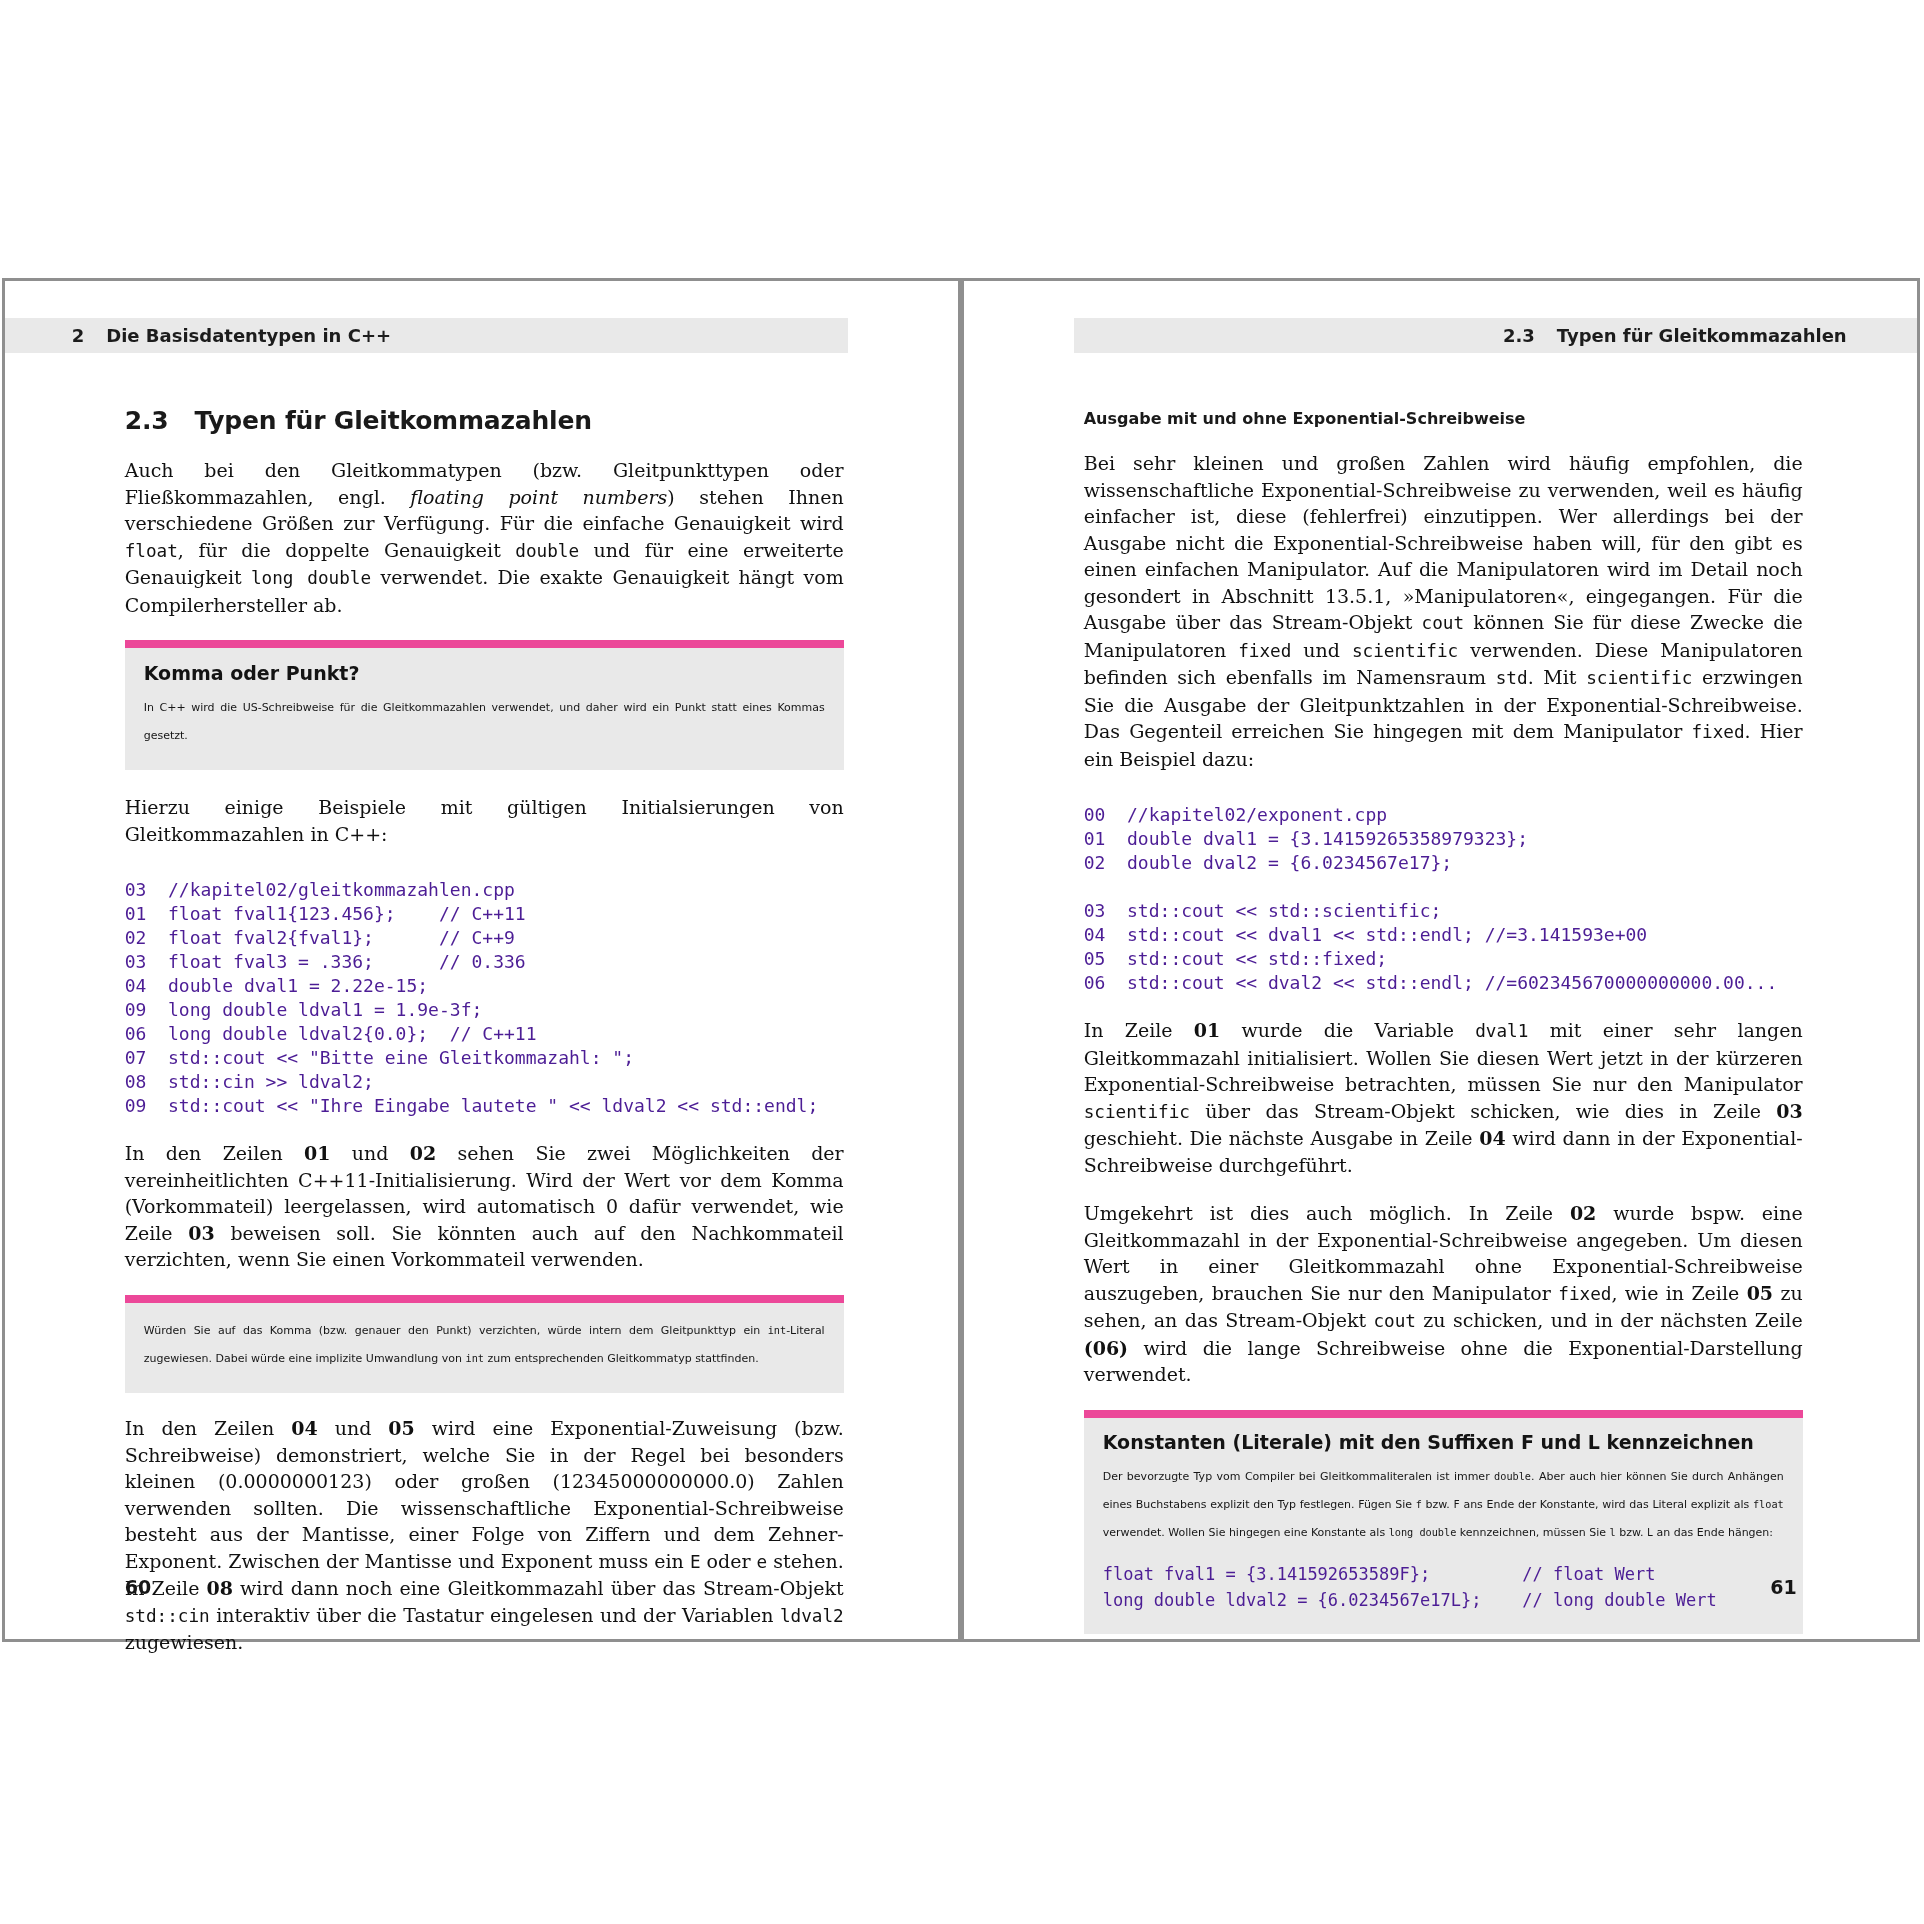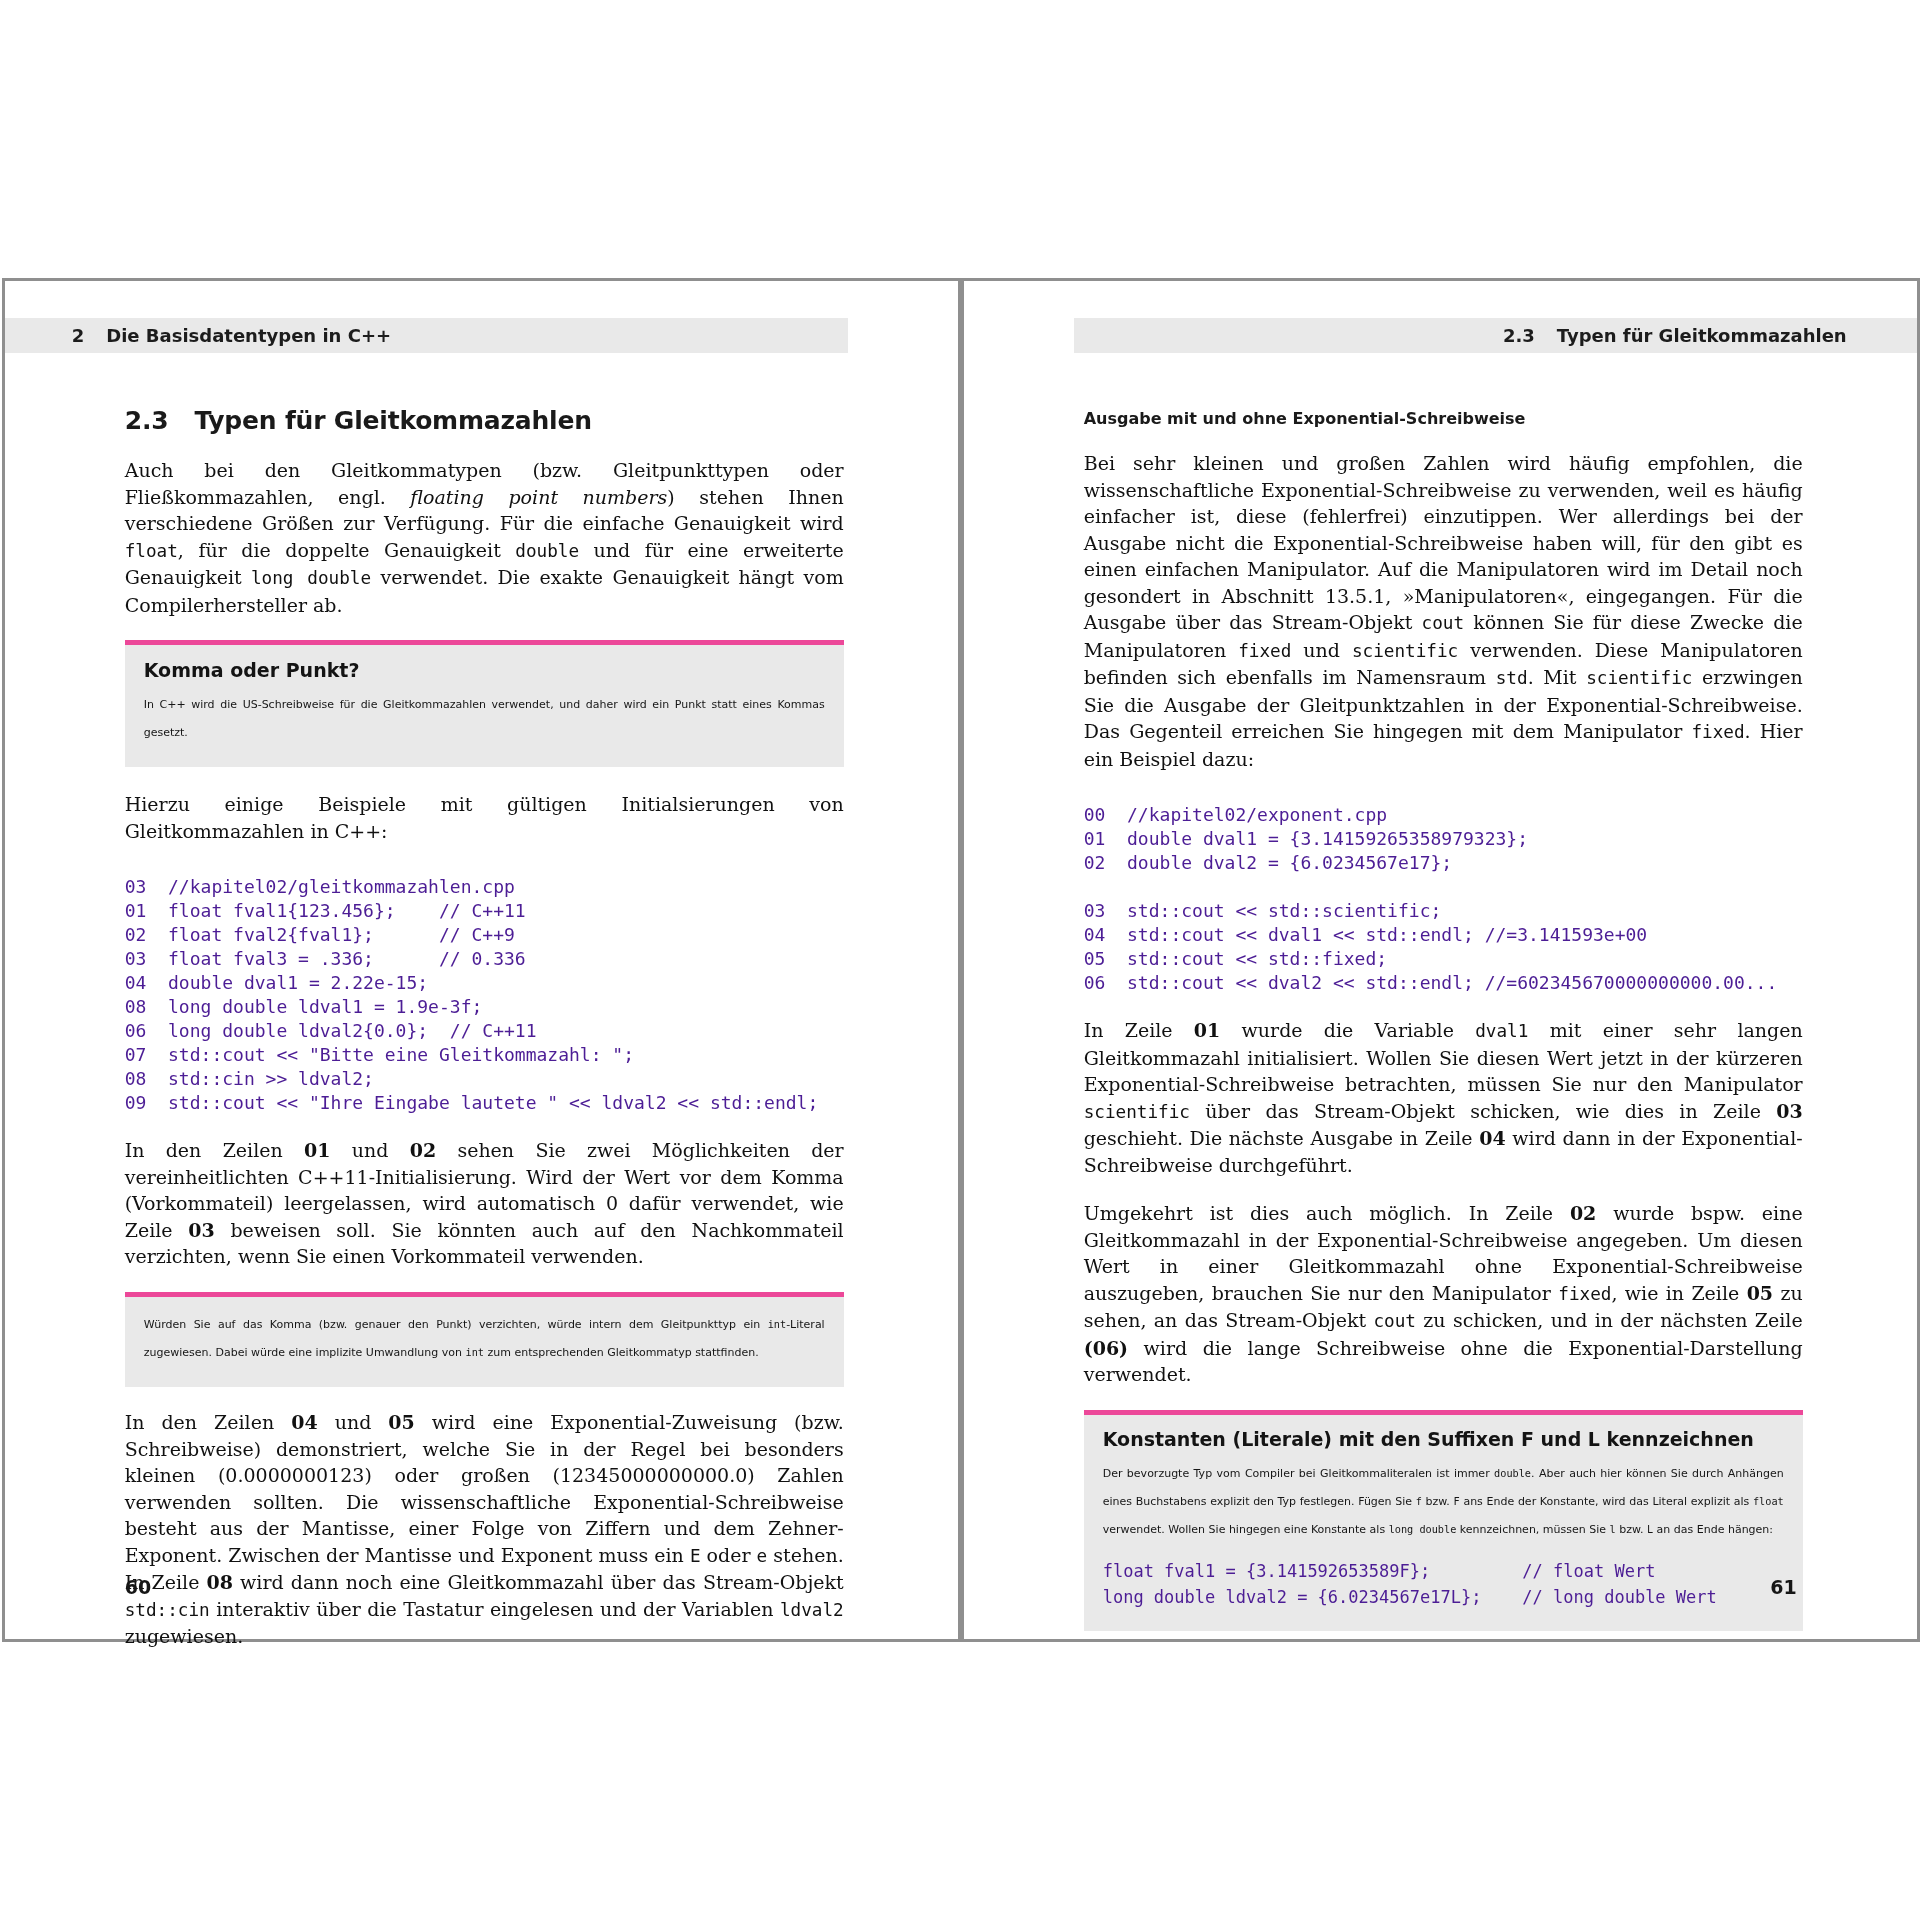--- a/index.html
+++ b/index.html
@@ -46,21 +46,21 @@
   .run-i{font-style:italic;}
   .run-c{font-family:"DejaVu Sans Mono", monospace;font-size:0.93em;}
 
   .code{
     margin:31px 0 0 0;font-family:"DejaVu Sans Mono", monospace;
     font-size:18px;line-height:24px;color:#4c1d95;
   }
   .code > div{white-space:pre;min-height:24px;}
 
   .notebox{
-    margin:22px 0 0 0;border-top:5px solid #ec4899;background:#e9e9e9;
+    margin:22px 0 0 0;border-top:8px solid #ec4899;background:#e9e9e9;
     padding:13.7px 19px 20.5px 19px;box-sizing:border-box;
   }
   .notebox h2{
     margin:0 0 10.3px 0;font-family:"DejaVu Sans", sans-serif;
     font-weight:700;font-size:19px;color:#141414;
   }
   .notebox p{
     margin:0;font-family:"DejaVu Sans", sans-serif;
     font-size:11px;line-height:28px;text-align:justify;color:#161616;
   }
@@ -98,21 +98,21 @@
       </aside>
 
       <p class="body tight"><span class="run-n">Hierzu einige Beispiele mit gültigen Initialsierungen von Gleitkommazahlen in C++:</span></p>
 
       <div class="code">
           <div>03  //kapitel02/gleitkommazahlen.cpp</div>
           <div>01  float fval1{123.456};    // C++11</div>
           <div>02  float fval2{fval1};      // C++9</div>
           <div>03  float fval3 = .336;      // 0.336</div>
           <div>04  double dval1 = 2.22e-15;</div>
-          <div>08  long double ldval1 = 1.9e-3f;</div>
+          <div>09  long double ldval1 = 1.9e-3f;</div>
           <div>06  long double ldval2{0.0};  // C++11</div>
           <div>07  std::cout &lt;&lt; "Bitte eine Gleitkommazahl: ";</div>
           <div>08  std::cin &gt;&gt; ldval2;</div>
           <div>09  std::cout &lt;&lt; "Ihre Eingabe lautete " &lt;&lt; ldval2 &lt;&lt; std::endl;</div>
         </div>
 
       <p class="body"><span class="run-n">In den Zeilen </span><span class="run-b">01</span><span class="run-n"> und </span><span class="run-b">02</span><span class="run-n"> sehen Sie zwei Möglichkeiten der vereinheitlichten C++11-Initialisierung. Wird der Wert vor dem Komma (Vorkommateil) leergelassen, wird automatisch 0 dafür verwendet, wie Zeile </span><span class="run-b">03</span><span class="run-n"> beweisen soll. Sie könnten auch auf den Nachkommateil verzichten, wenn Sie einen Vorkommateil verwenden.</span></p>
 
       <aside class="notebox">
         <p><span class="run-n">Würden Sie auf das Komma (bzw. genauer den Punkt) verzichten, würde intern dem Gleitpunkttyp ein </span><span class="run-c">int</span><span class="run-n">-Literal zugewiesen. Dabei würde eine implizite Umwandlung von </span><span class="run-c">int</span><span class="run-n"> zum entsprechenden Gleitkommatyp stattfinden.</span></p>

